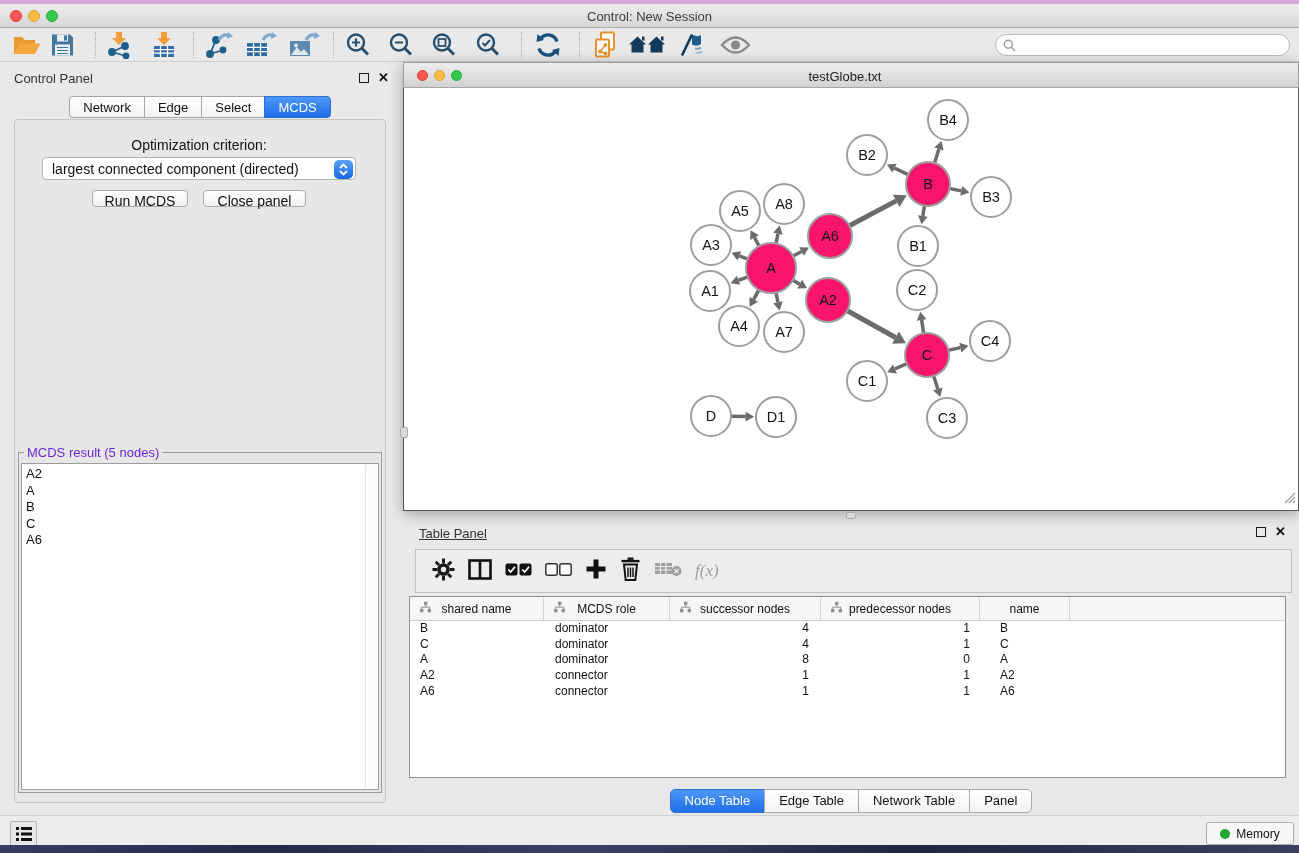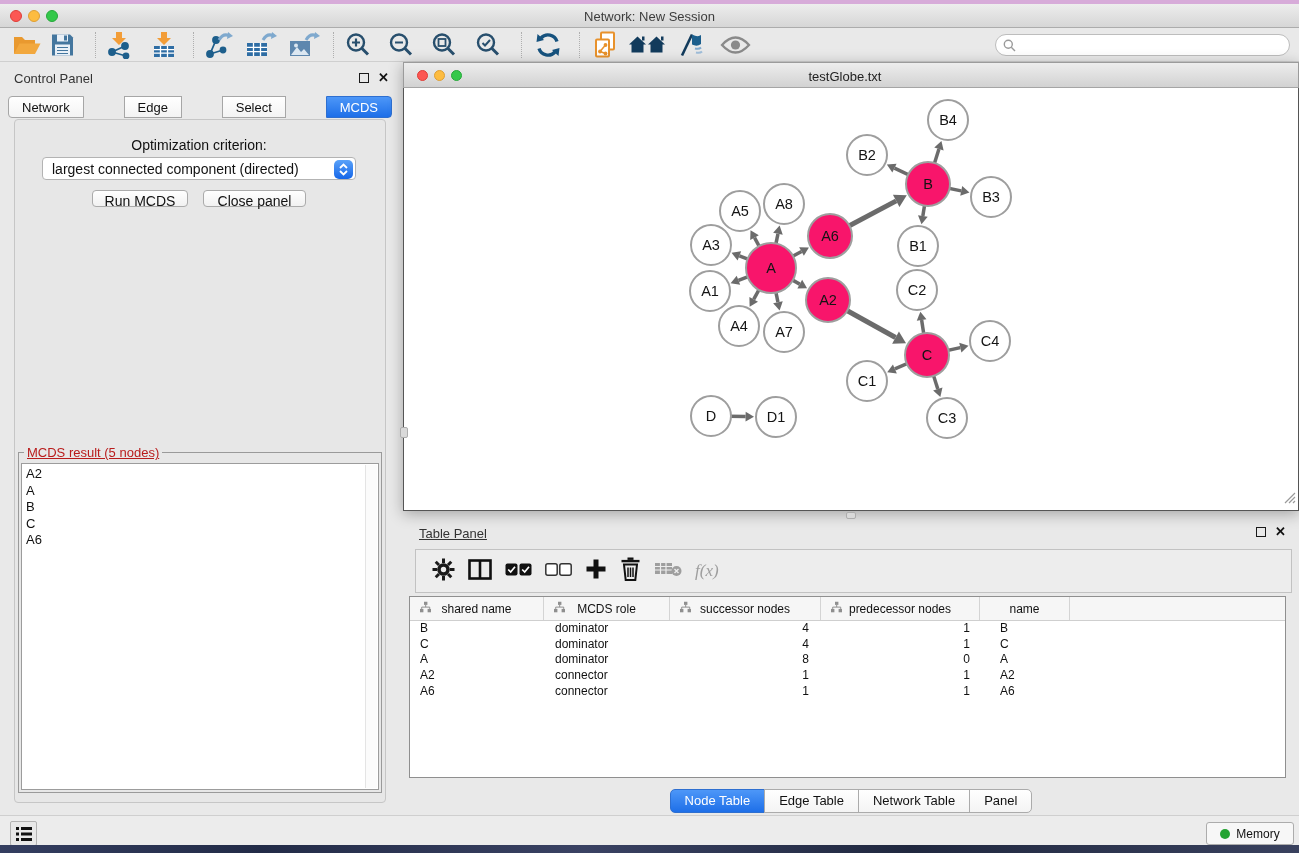--- a/index.html
+++ b/index.html
@@ -26,40 +26,40 @@
   .tb-sep { position:absolute; top:4px; height:26px; border-left:1px dotted #AFAFAF; }
   #global-search { position:absolute; left:995px; top:6px; width:295px; height:22px;
     background:#FFF; border:1px solid #BDBDBD; border-radius:12px; display:flex; align-items:center; padding-left:7px; }
   #global-search input { border:none; outline:none; flex:1; font-size:12px; background:transparent; margin-left:4px; }
 
   
   #cp-title { left:14px; top:71px; font-size:13px; color:#333; }
   .panel-btns { position:absolute; display:flex; gap:9px; align-items:center; }
   .float-box { width:10px; height:10px; border:1.6px solid #1A1A1A; display:inline-block; }
   .close-x { font-size:13px; font-weight:bold; color:#111; line-height:10px; }
-  #cp-tabs { left:8px; top:96px; width:384px; display:flex; justify-content:space-between; }
+  #cp-tabs { left:8px; top:96px; width:384px; display:flex; justify-content:center; }
   .cp-tab { height:22px; padding:0 13px; font-size:13px; line-height:21px; color:#111;
     background:linear-gradient(#FFFFFF,#F3F3F3); border:1px solid #A6A6A6; margin-left:-1px; cursor:default; }
   .cp-tab:first-child { border-radius:4px 0 0 4px; margin-left:0; }
   .cp-tab:last-child { border-radius:0 4px 4px 0; }
   .cp-tab.active { background:linear-gradient(#4D97F8,#1E6FE8); border-color:#2E6FD0; color:#FFF; }
   #cp-box { left:14px; top:119px; width:372px; height:684px; background:#E7E7E7;
     border:1px solid #C6C6C6; border-radius:4px; }
   #opt-label { left:42px; top:137px; width:314px; text-align:center; font-size:14px; color:#111; }
   #criterion-select { left:42px; top:157px; width:314px; height:23px; background:#FFF;
     border:1px solid #B3B3B3; border-radius:4px; font-size:14px; color:#111;
     display:flex; align-items:center; padding-left:9px; }
   #criterion-stepper { position:absolute; right:2px; top:2px; width:19px; height:19px; border-radius:5px;
     background:linear-gradient(#5AA2F9,#1566E8); display:flex; flex-direction:column; align-items:center; justify-content:center; }
   .cp-button { position:absolute; height:17px; background:linear-gradient(#FFFFFF,#F1F1F1);
     border:1px solid #ABABAB; border-radius:4px; font-size:14px; color:#111; text-align:center; line-height:21px; }
   #run-btn { left:92px; top:190px; width:96px; }
   #closepanel-btn { left:203px; top:190px; width:103px; }
   #result-group { left:18px; top:452px; width:364px; height:341px; border:1px solid #9A9A9A; }
-  #result-legend { position:absolute; left:5px; top:-8px; background:#E7E7E7; padding:0 3px; font-size:13px; color:#b91c1c;text-decoration:underline; }
+  #result-legend { position:absolute; left:5px; top:-8px; background:#E7E7E7; padding:0 3px; font-size:13px; color:#6d28d9; }
   #result-list { position:absolute; left:2px; right:2px; top:10px; bottom:2px; background:#FFF;
     border:1px solid #9C9C9C; padding:2px 4px; font-size:13px; line-height:16.5px; color:#111; overflow:hidden; }
   #result-scroll { position:absolute; right:1px; top:1px; bottom:1px; width:12px; background:#FBFBFB; border-left:1px solid #E4E4E4; }
 
   
   #net-window { left:403px; top:62px; width:896px; height:449px; box-shadow:0 3px 14px rgba(0,0,0,0.3); }
   #net-titlebar { position:absolute; left:0; top:0; width:100%; height:26px;
     background:linear-gradient(#EDEDED,#D2D2D2); border:1px solid #9B9B9B; border-bottom:1px solid #A5A5A5; }
   #net-title { position:absolute; left:0; right:12px; top:6px; text-align:center; font-size:13px; color:#222; }
   .traffic-sm { width:11px; height:11px; border-radius:50%; position:absolute; top:7px; }
@@ -98,21 +98,21 @@
 </style>
 </head>
 <body>
 
 <div id="desktop-top" class="abs"></div>
 
 <div id="titlebar" class="abs">
   <span class="traffic" style="left:10px;background:#FC5753;border:1px solid #DF3E38;"></span>
   <span class="traffic" style="left:28px;background:#FDBC40;border:1px solid #DE9F34;"></span>
   <span class="traffic" style="left:46px;background:#34C84A;border:1px solid #27A83B;"></span>
-  <div id="title-text">Network: New Session</div>
+  <div id="title-text">Control: New Session</div>
 </div>
 
 <div id="toolbar" class="abs">
   <span class="tb-icon" style="left:12px">
     <svg width="30" height="24" viewBox="0 0 30 24">
         <path d="M2 21 V4 h8 l3 3 h10 v4" fill="#E9992F"></path>
         <path d="M2 21 L7.5 10.5 h21 L23 21 z" fill="#F2A83E"></path>
       </svg>
   </span>
   <span class="tb-icon" style="left:50px">

